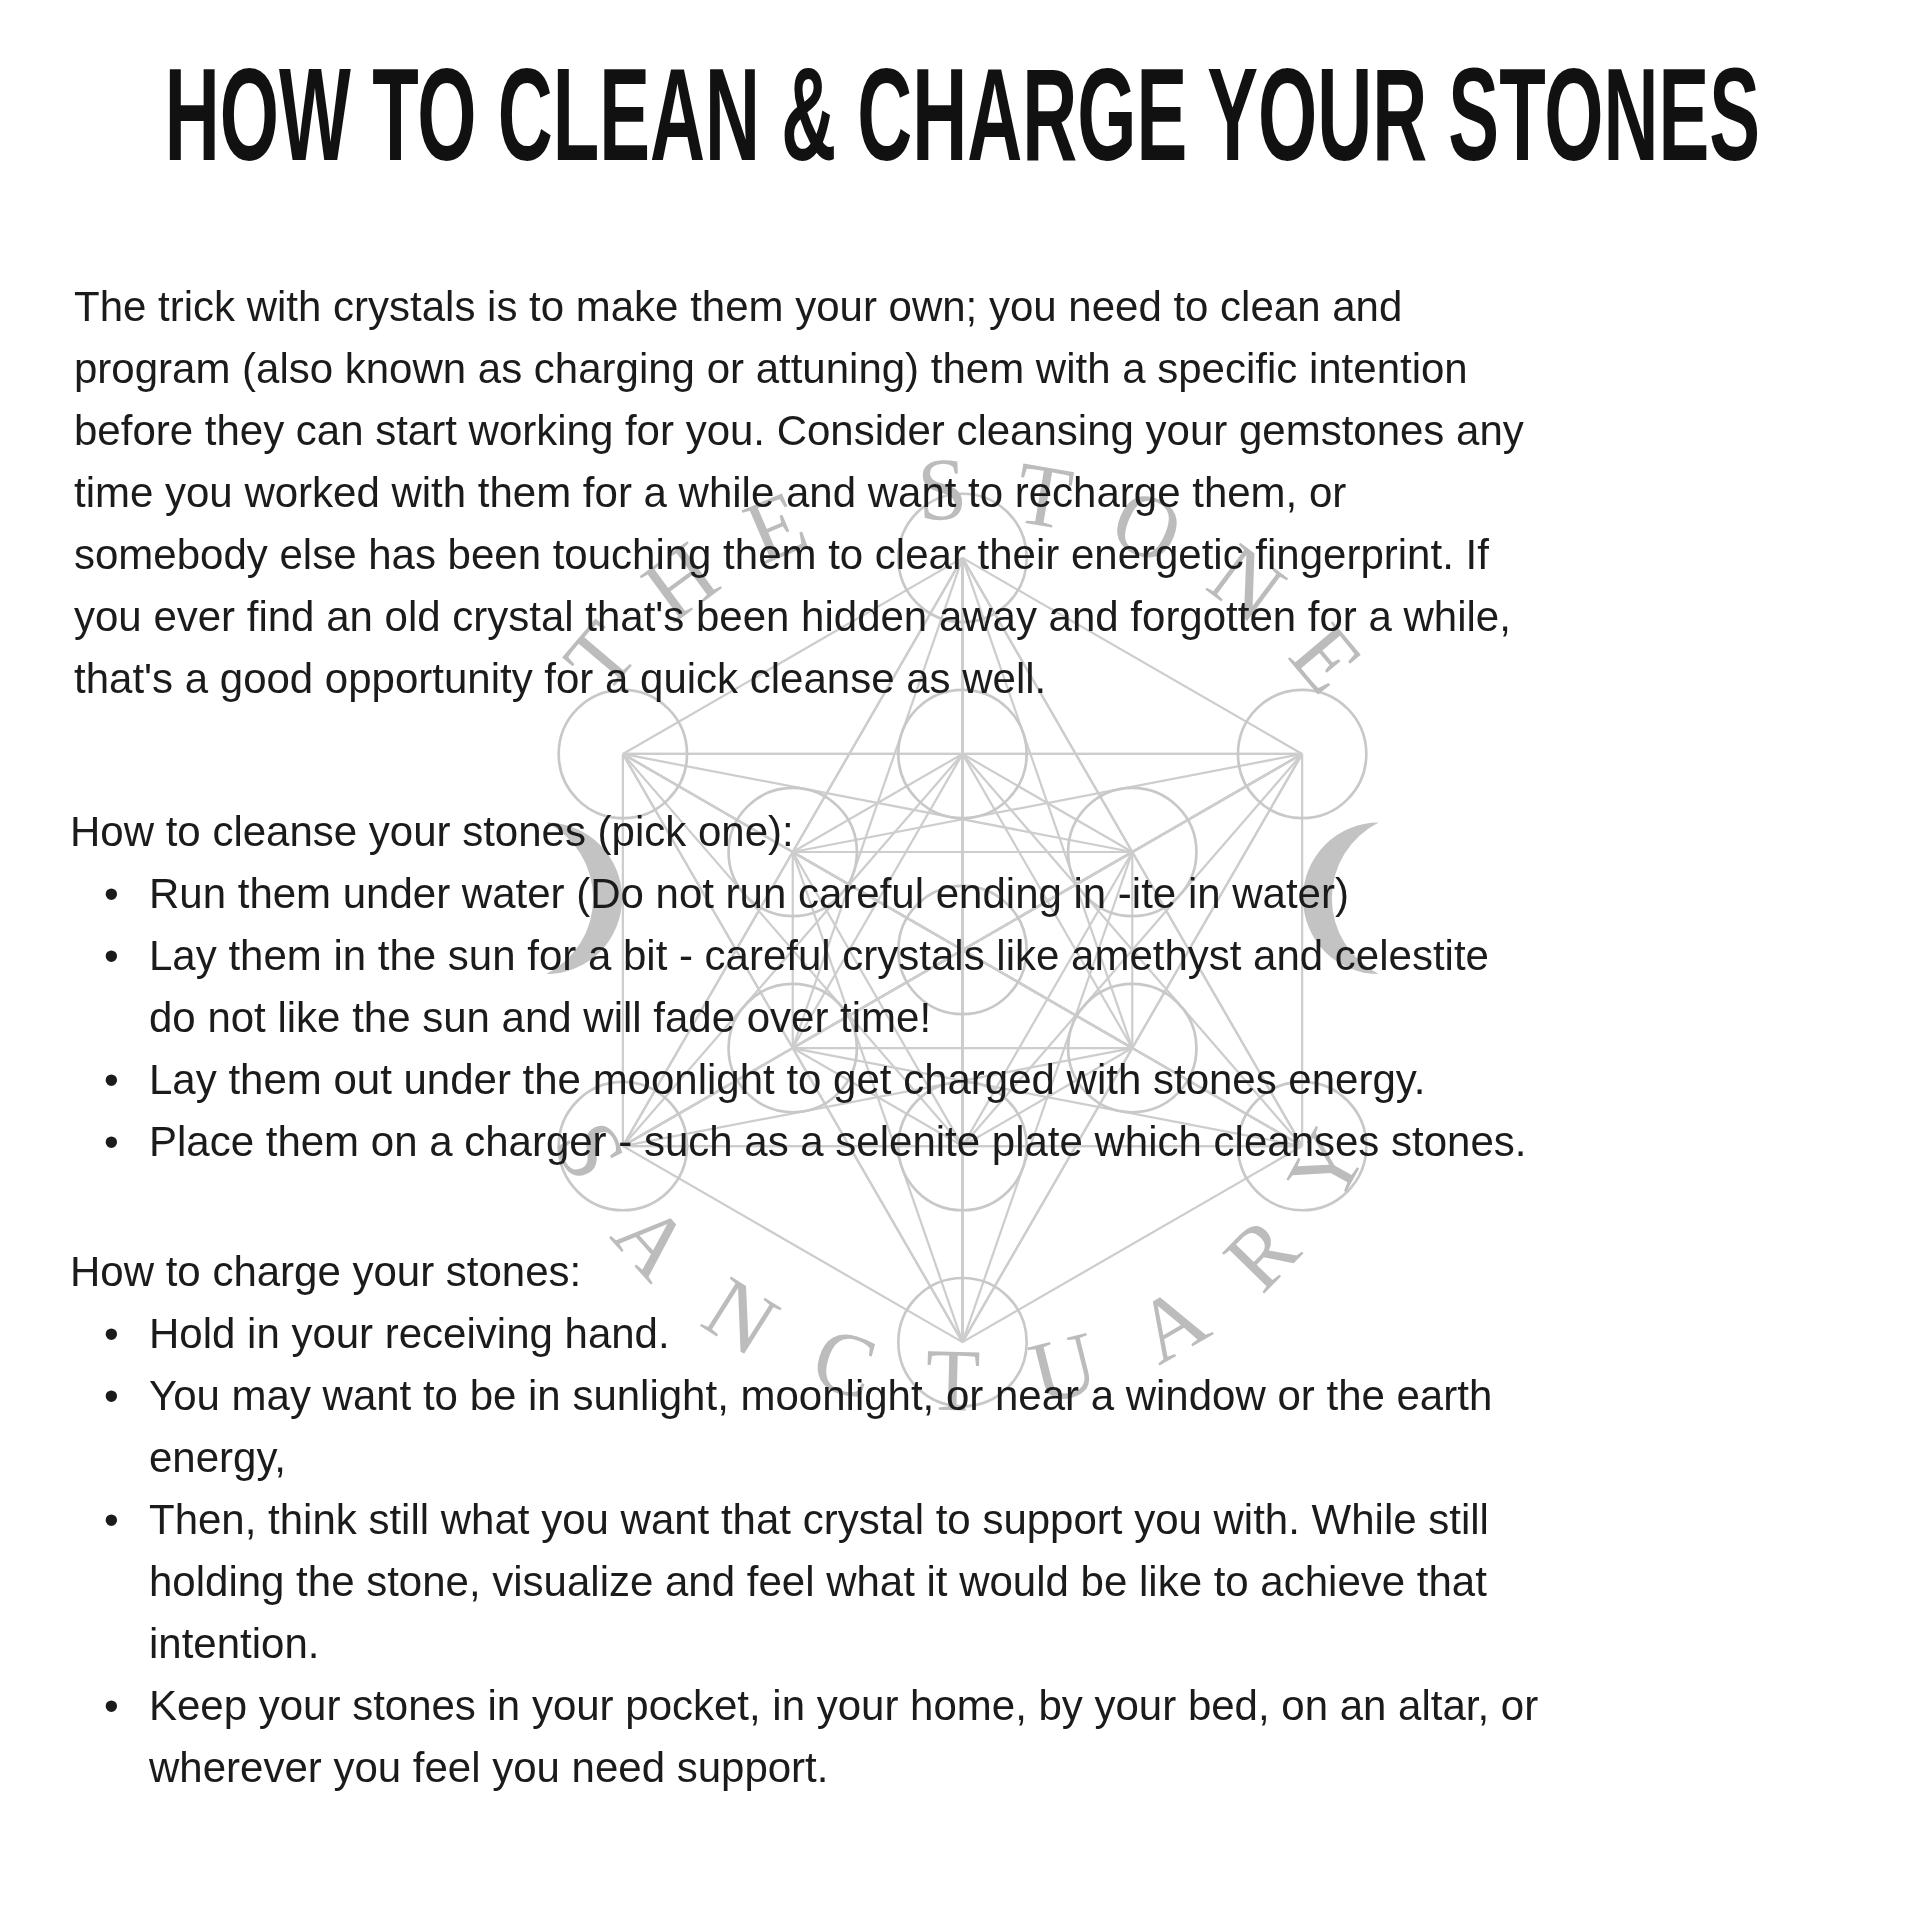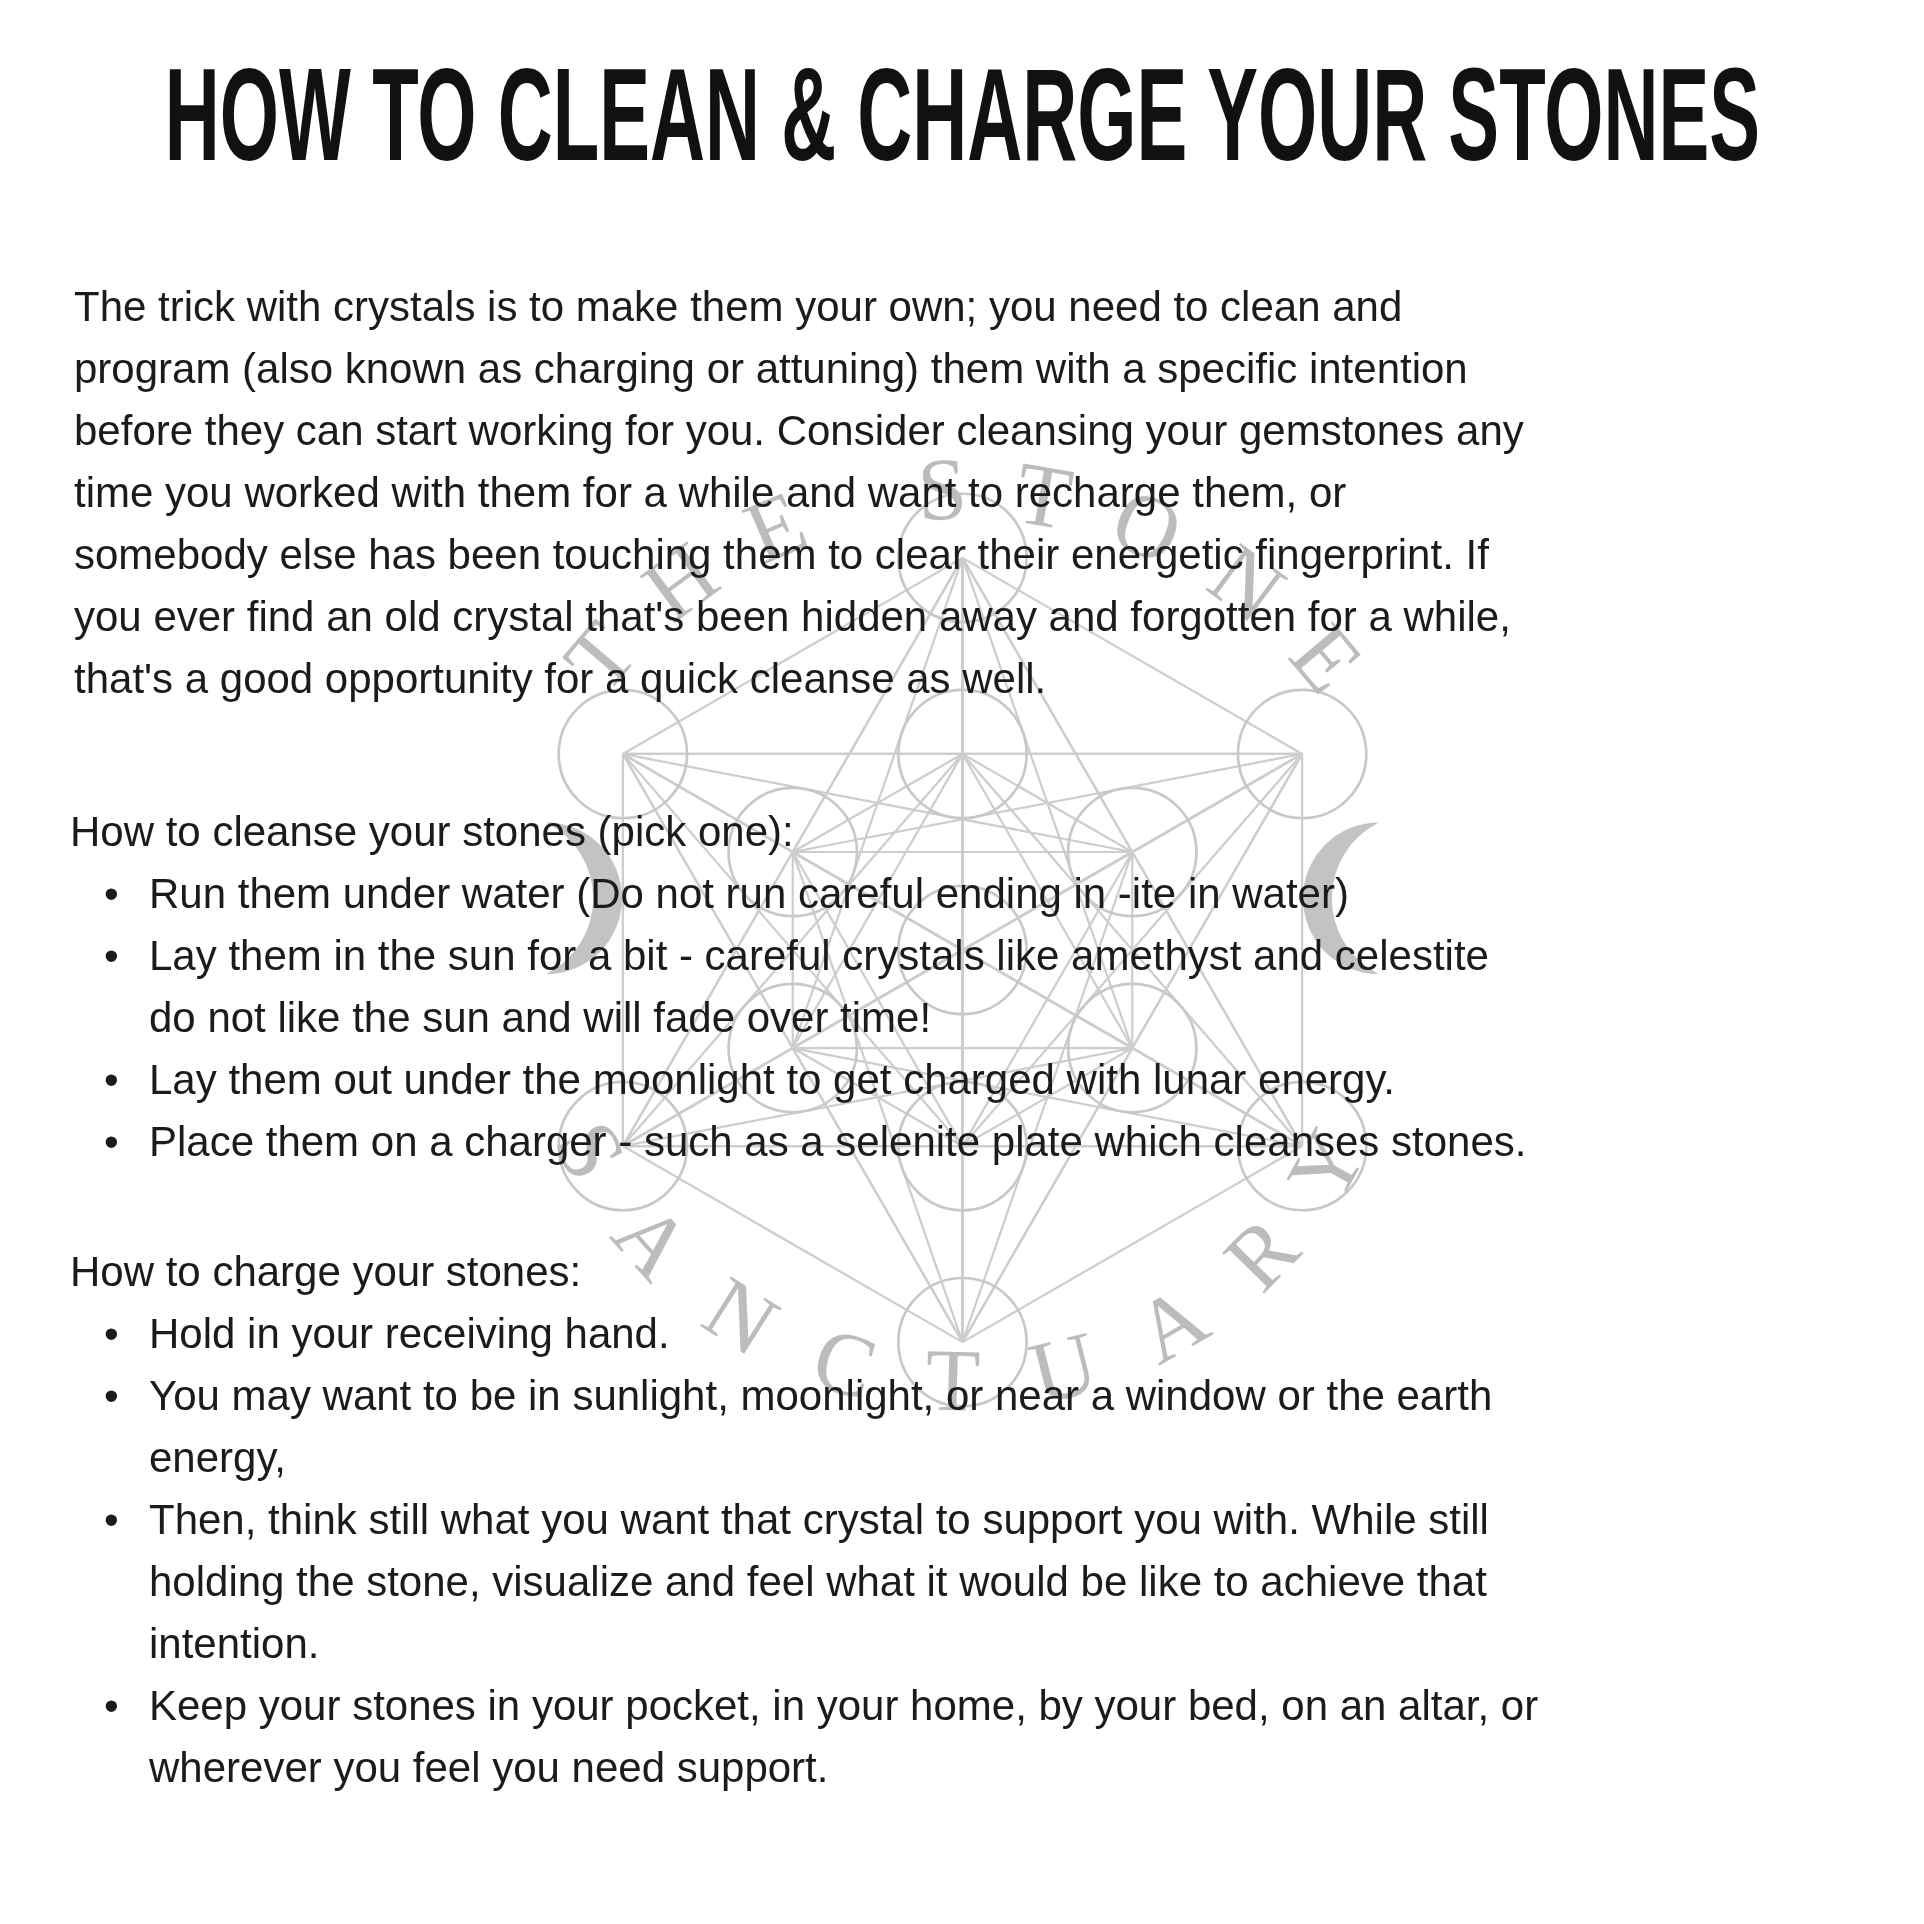--- a/index.html
+++ b/index.html
@@ -168,21 +168,21 @@
 time you worked with them for a while and want to recharge them, or
 somebody else has been touching them to clear their energetic fingerprint. If
 you ever find an old crystal that's been hidden away and forgotten for a while,
 that's a good opportunity for a quick cleanse as well.</p>
 
     <h2 class="section-heading heading-cleanse">How to cleanse your stones (pick one):</h2>
     <ul class="bullets">
       <li>Run them under water (Do not run careful ending in -ite in water)</li>
       <li>Lay them in the sun for a bit - careful crystals like amethyst and celestite
 do not like the sun and will fade over time!</li>
-      <li>Lay them out under the moonlight to get charged with lunar energy.</li>
+      <li>Lay them out under the moonlight to get charged with stones energy.</li>
       <li>Place them on a charger - such as a selenite plate which cleanses stones.</li>
     </ul>
 
     <h2 class="section-heading heading-charge">How to charge your stones:</h2>
     <ul class="bullets">
       <li>Hold in your receiving hand.</li>
       <li>You may want to be in sunlight, moonlight, or near a window or the earth
 energy,</li>
       <li>Then, think still what you want that crystal to support you with. While still
 holding the stone, visualize and feel what it would be like to achieve that

